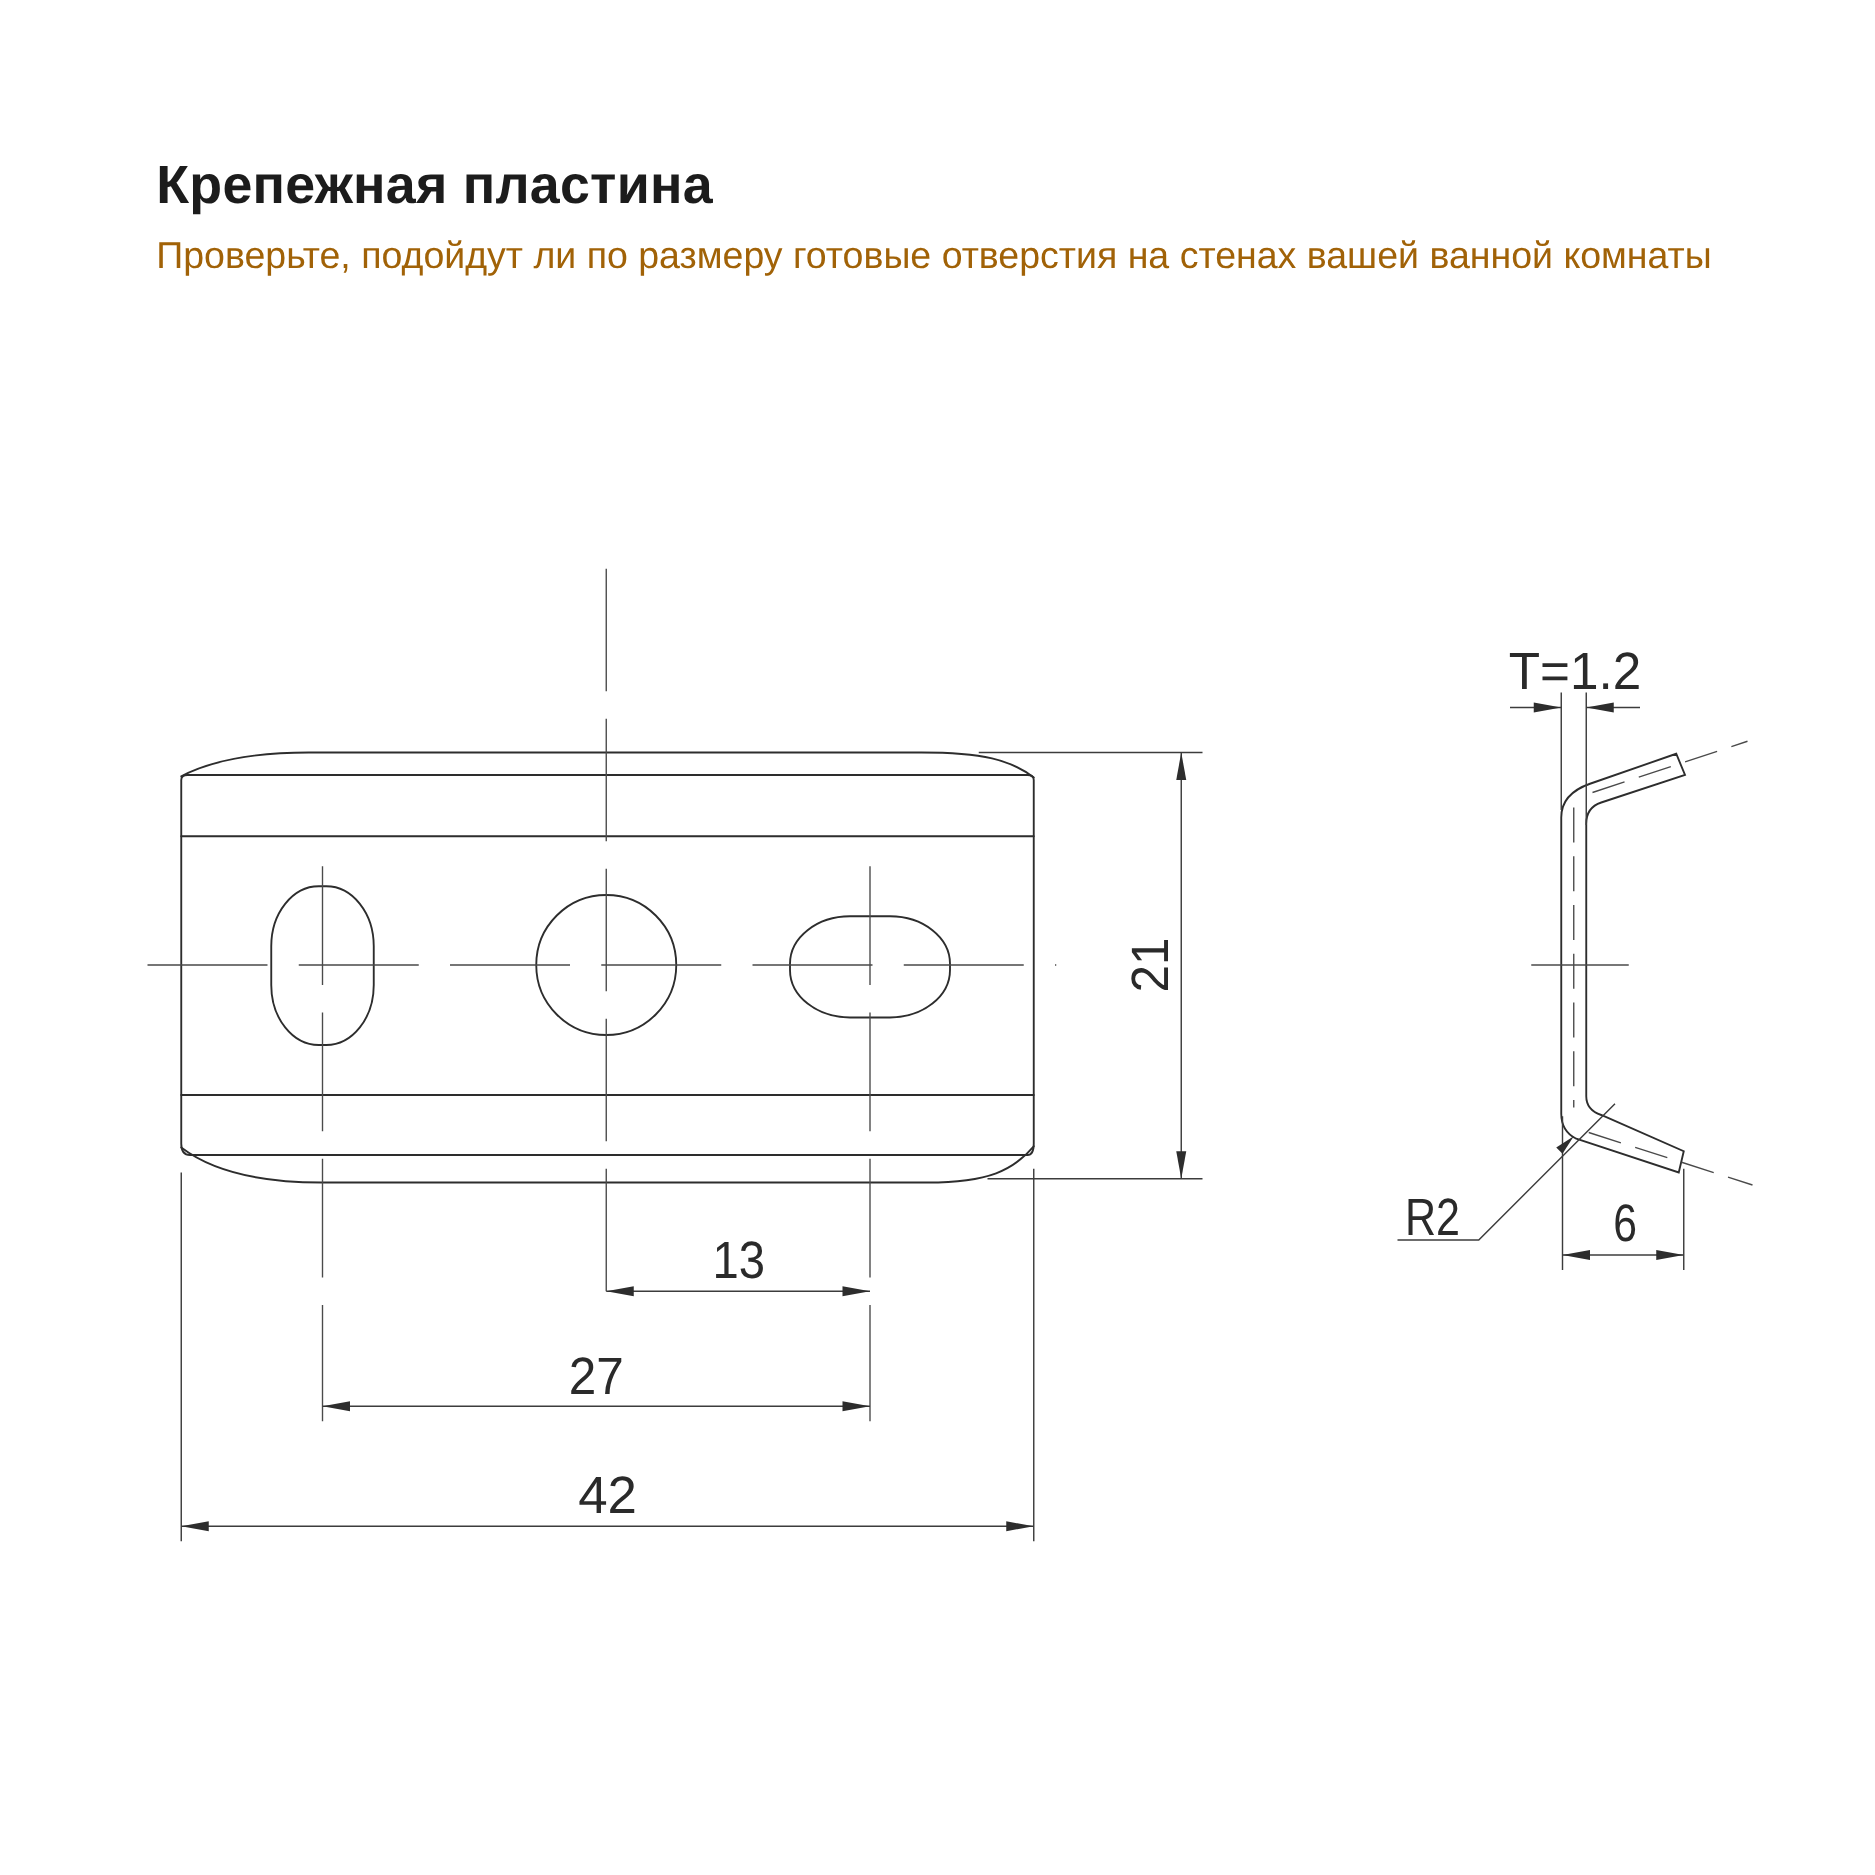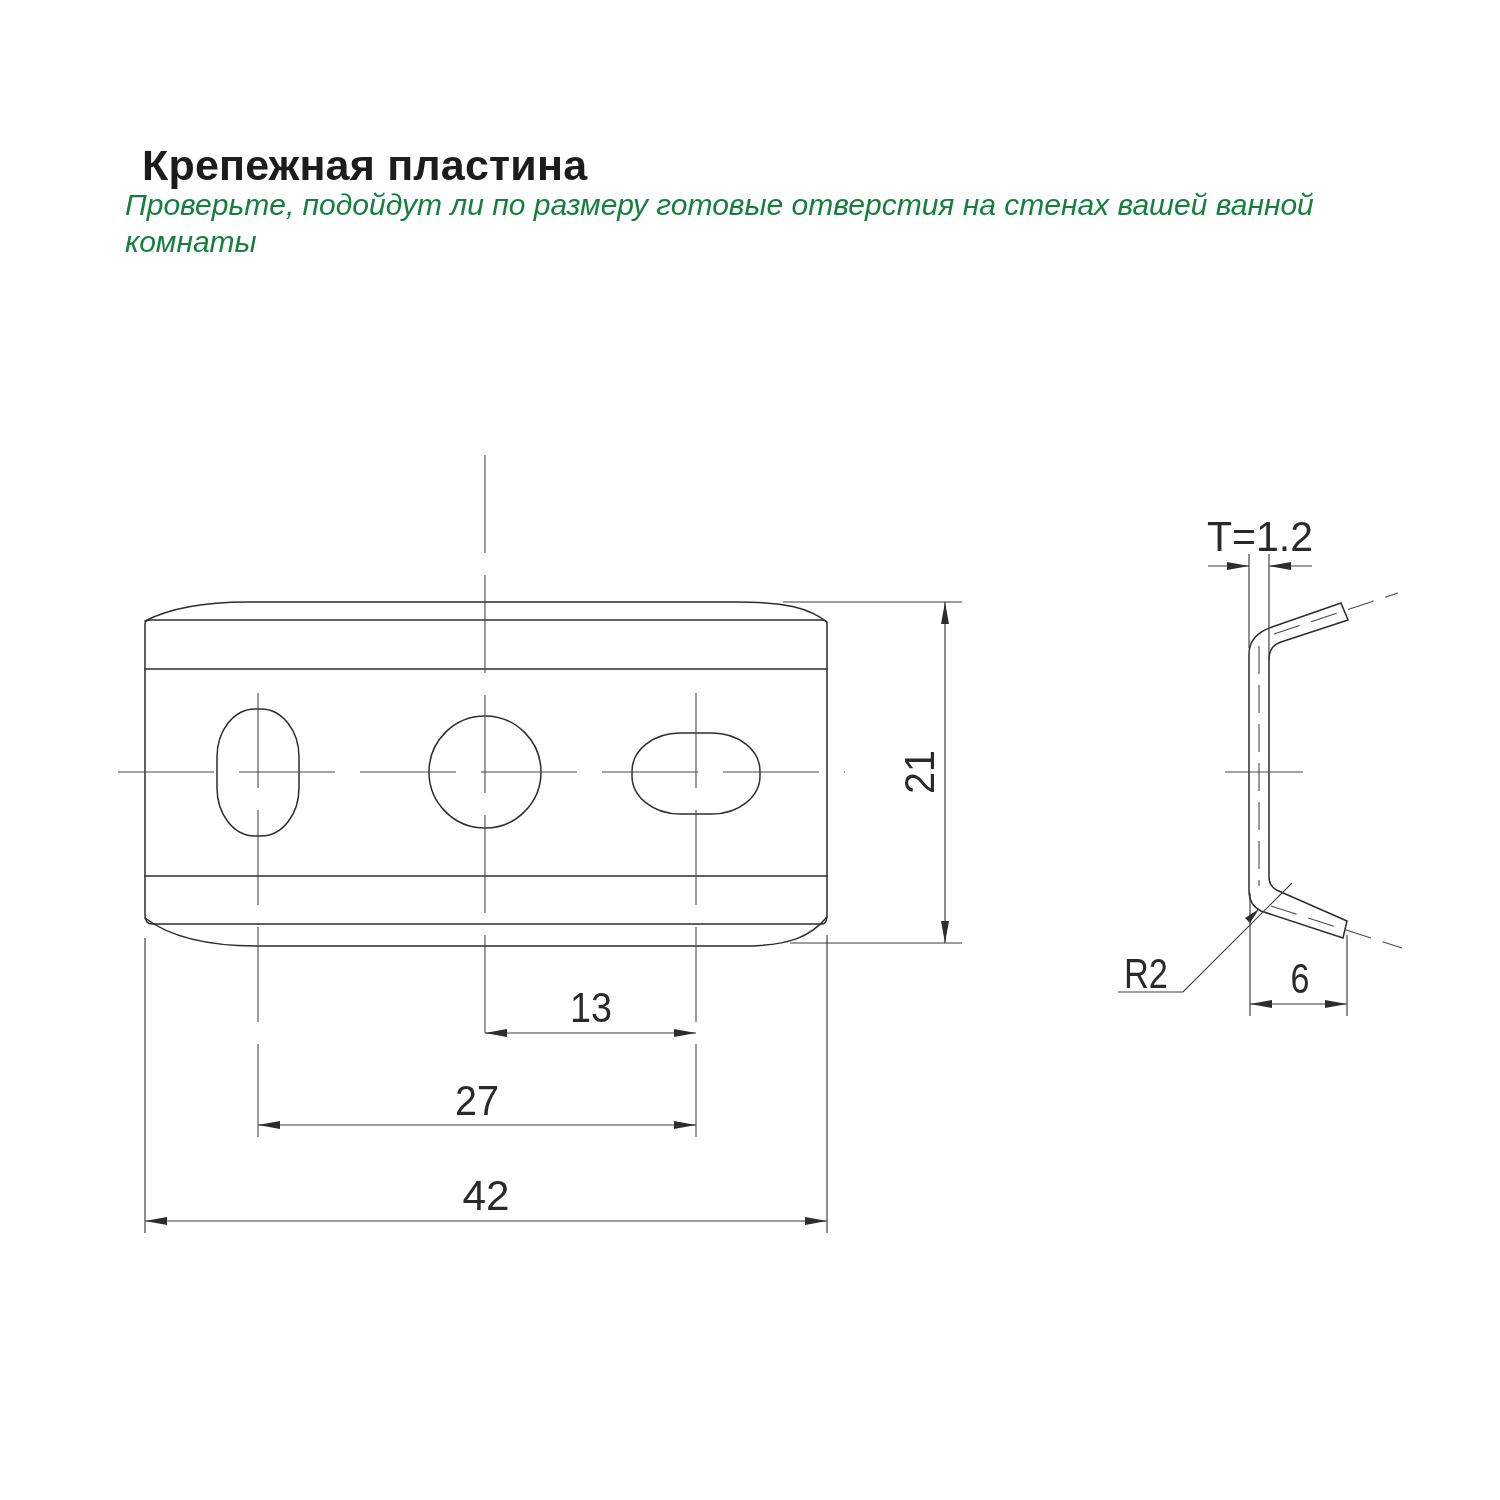--- a/index.html
+++ b/index.html
@@ -1,26 +1,26 @@
 <!DOCTYPE html>
 <html><head>
 <meta charset="utf-8">
 <style>
   html,body{margin:0;padding:0;}
   body{
     width:1500px;height:1500px;position:relative;background:#ffffff;
     font-family:"Liberation Sans",sans-serif;overflow:hidden;
   }
   .page-title{
-    position:absolute;left:125px;top:124px;margin:17px;
+    position:absolute;left:125px;top:124px;margin:0;
     font-size:43px;font-weight:bold;color:#1c1c1c;letter-spacing:.2px;
   }
   .page-desc{
     position:absolute;left:125px;top:186px;margin:0;width:1300px;
-    font-size:30px;line-height:37px;color:#15803d;font-weight:400;font-style:italic;
+    font-size:30px;line-height:37px;color:#a16207;font-weight:400;
   }
   svg{position:absolute;left:0;top:0;}
   .obj{stroke:#2d2d2d;stroke-width:1.5;fill:none;stroke-linecap:round;}
   .thin{stroke:#3c3c3c;stroke-width:1.15;fill:none;}
   .cline{stroke:#4a4a4a;stroke-width:1.1;fill:none;}
   .arrow{fill:#2d2d2d;stroke:none;}
   .dimtxt{font-family:"Liberation Sans",sans-serif;font-size:42px;fill:#2a2a2a;}
 </style>
 </head>
 <body>

